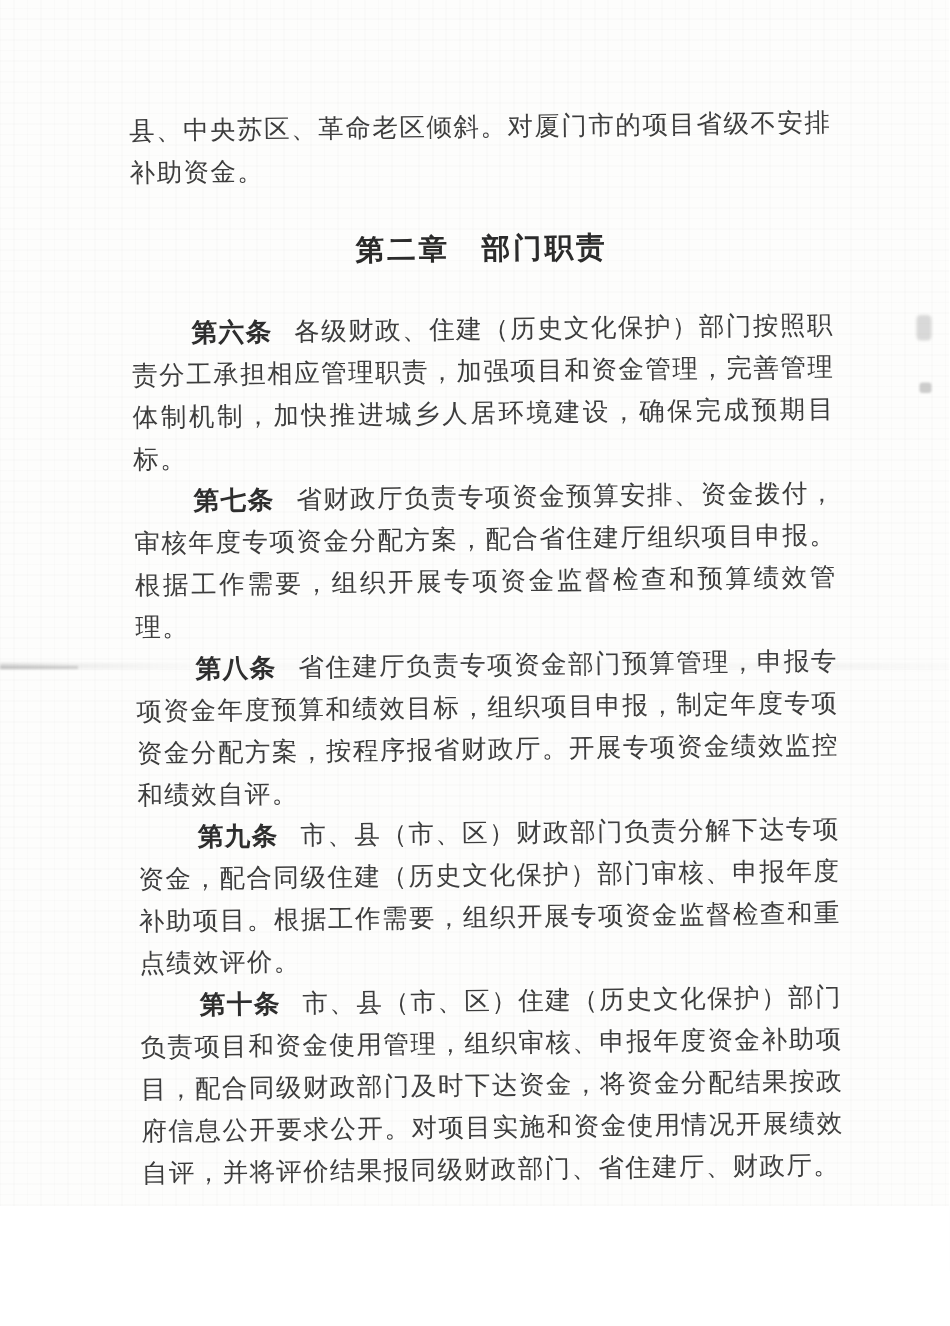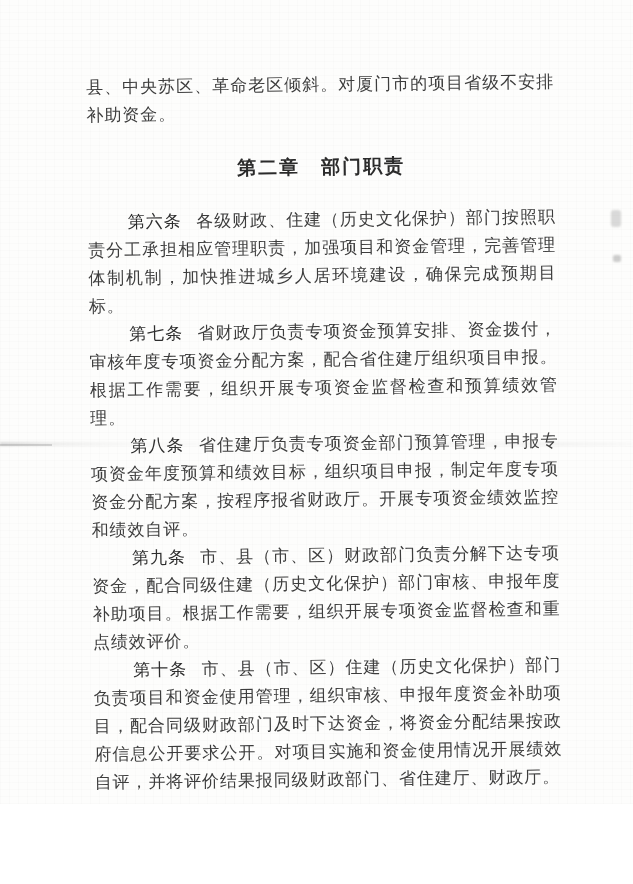--- a/index.html
+++ b/index.html
@@ -33,21 +33,21 @@
     line-height: 28px;
     letter-spacing: 0.9px;
     text-align: justify;
     color: #3d3d3d;
   }
   p.article {
     text-indent: 2.35em;
   }
   .article-label {
     font-family: "Liberation Sans", "DejaVu Sans", sans-serif;
-    font-weight: normal;
+    font-weight: bold;
     color: #2e2e2e;
     margin-right: 0.85em;
   }
   h2.chapter {
     margin: 26px 0 25px 0;
     font-family: "Liberation Sans", "DejaVu Sans", sans-serif;
     font-size: 19px;
     font-weight: bold;
     letter-spacing: 2px;
     line-height: 28px;

